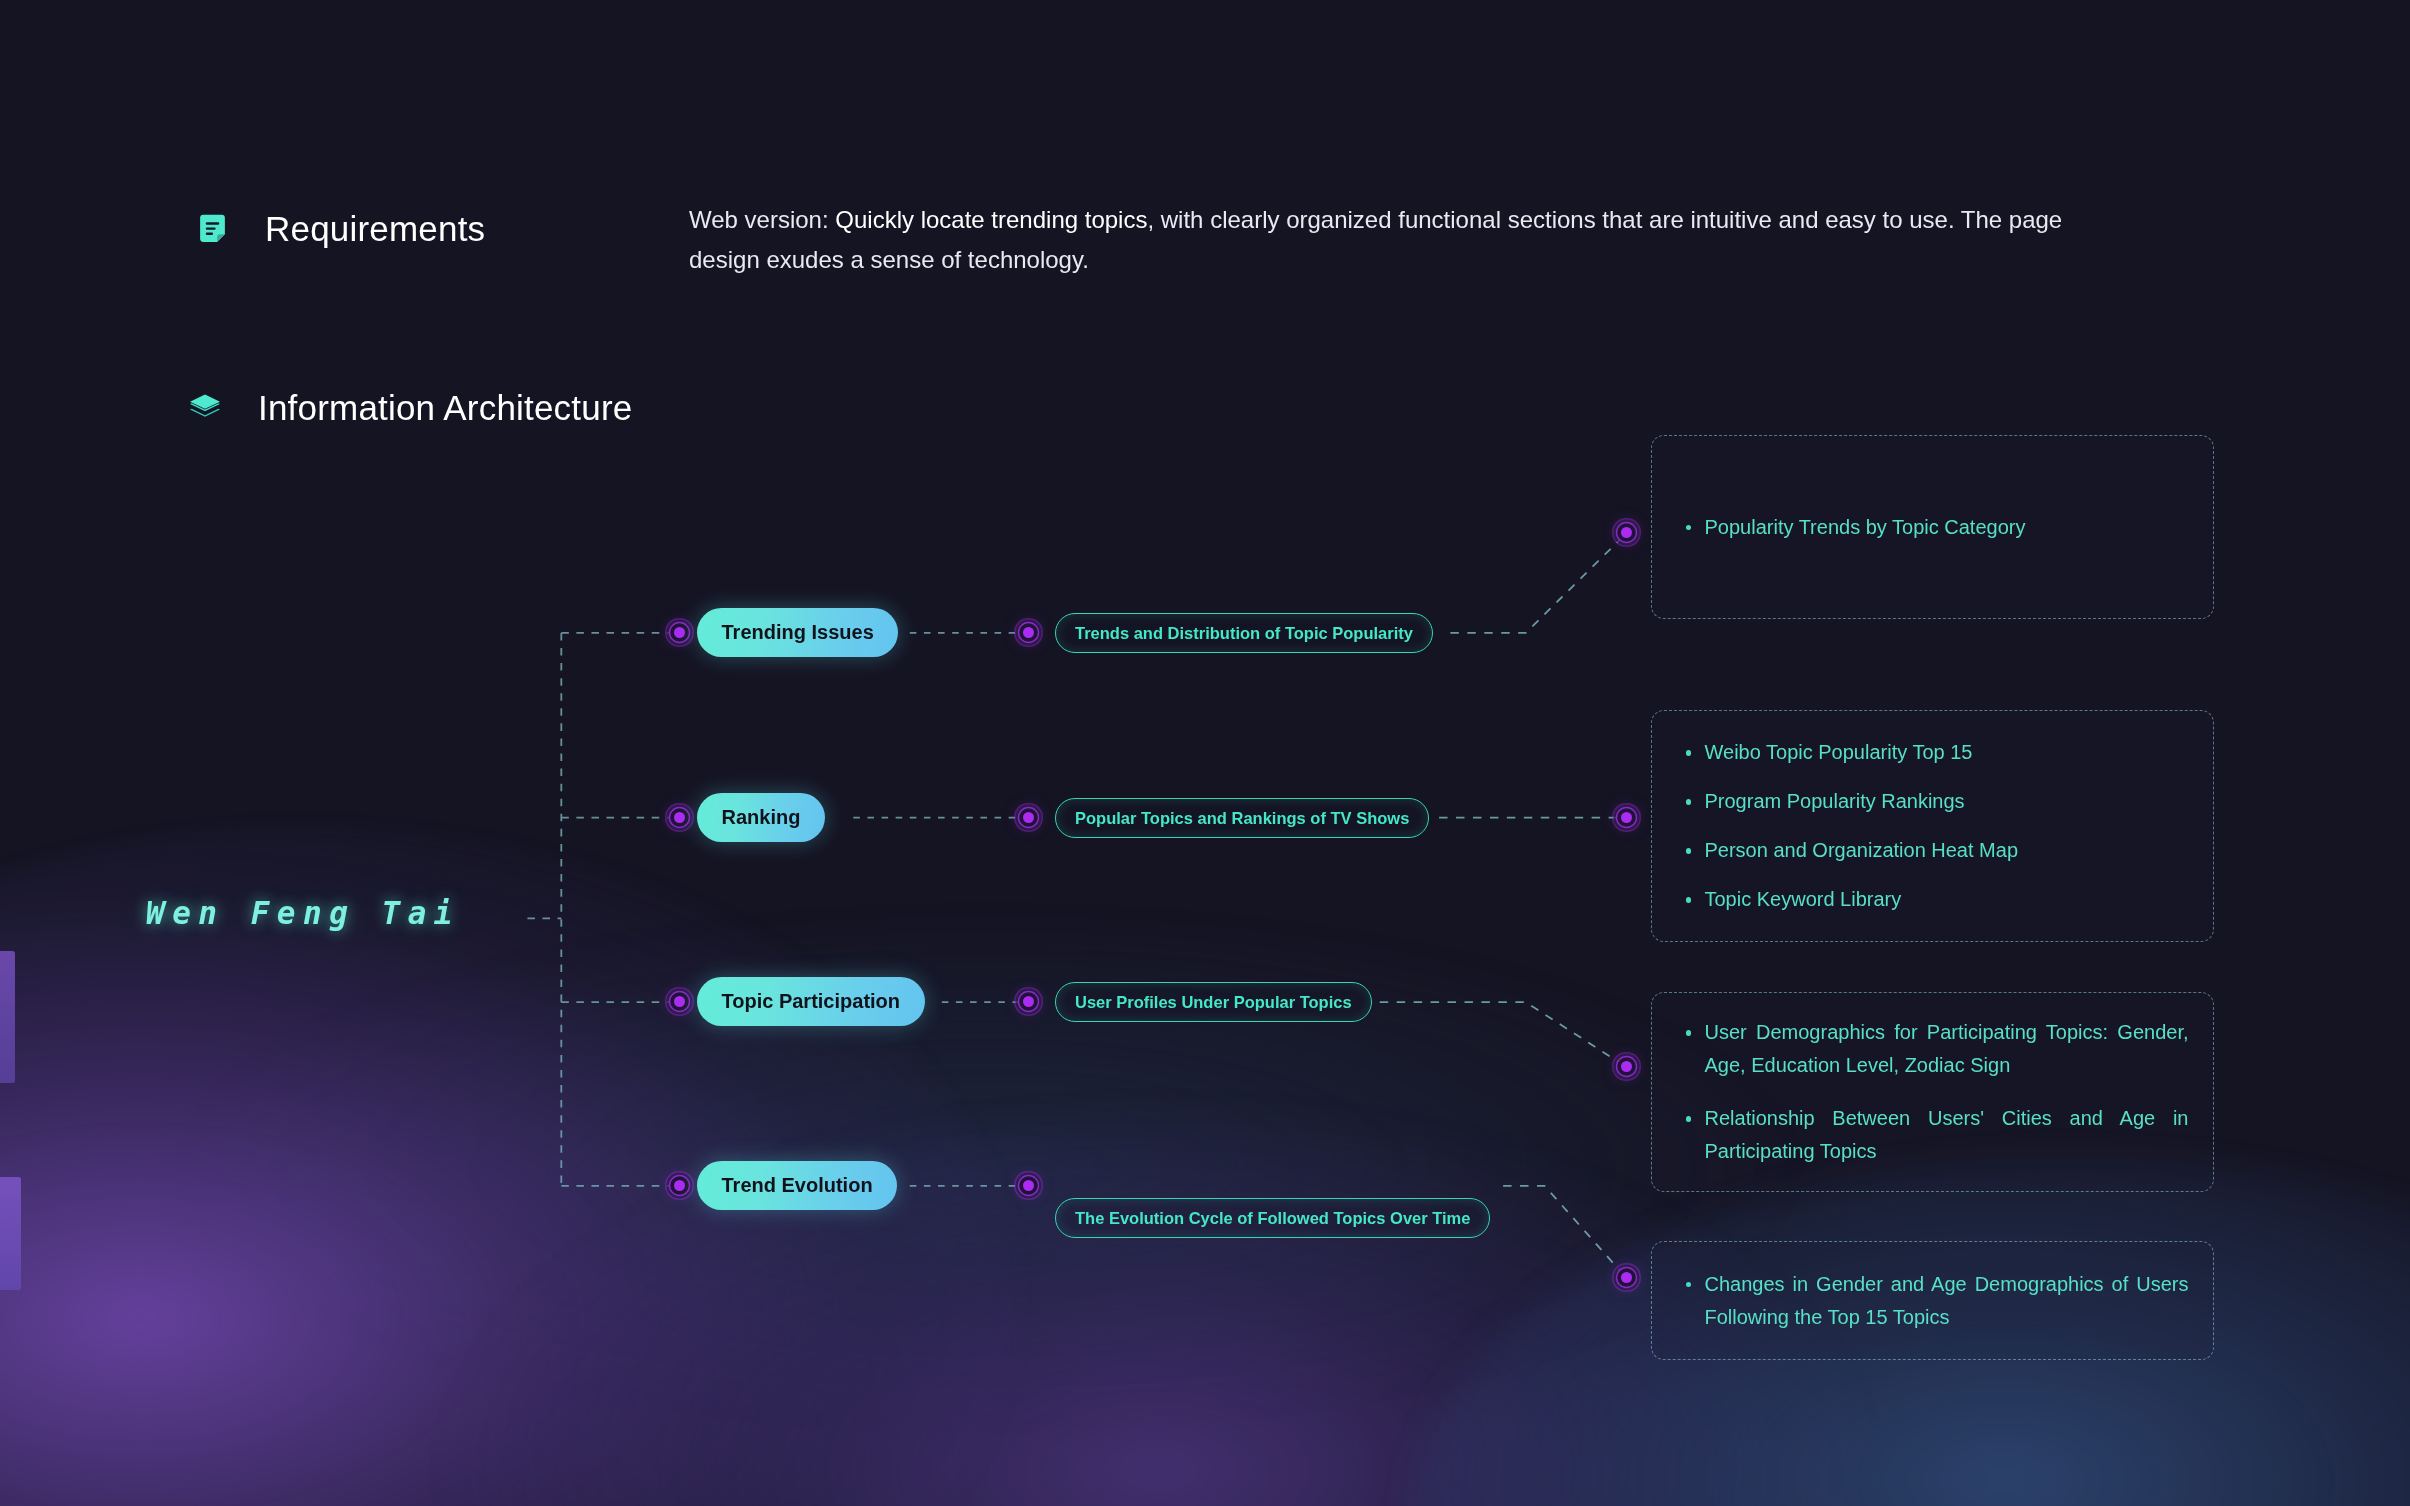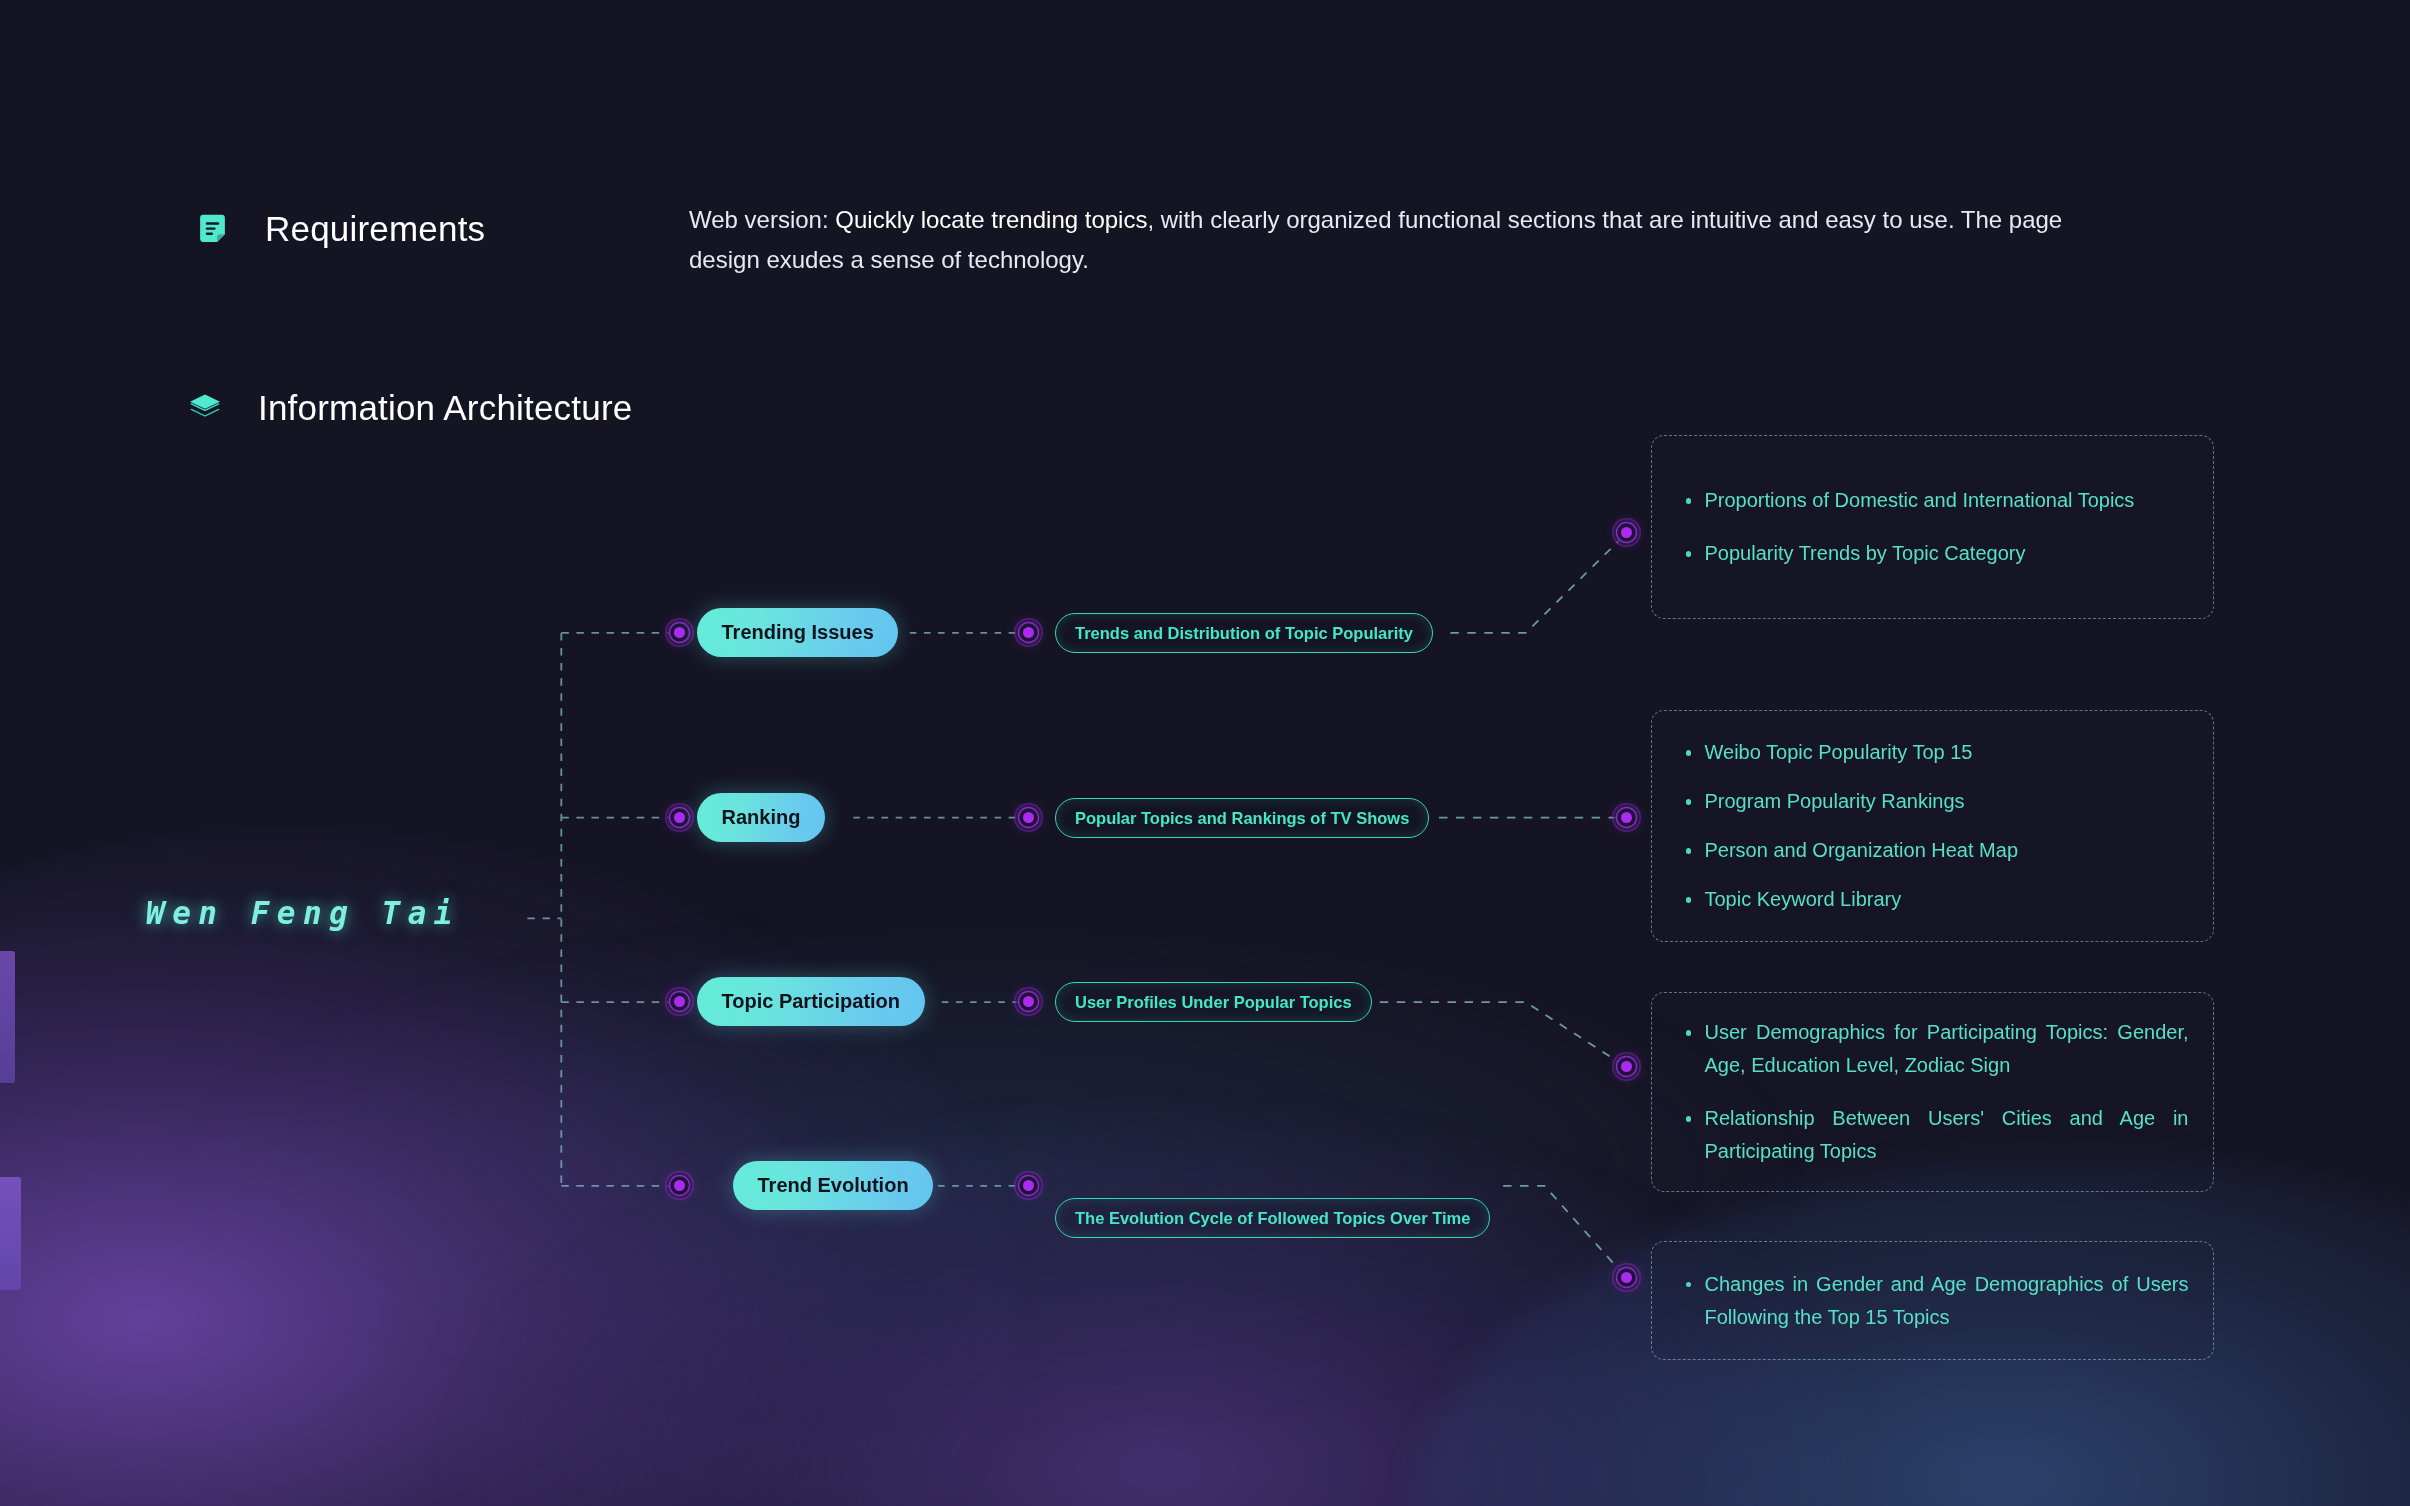--- a/index.html
+++ b/index.html
@@ -208,21 +208,20 @@
 
     <div id="root-node">Wen  Feng  Tai</div>
 
     <div class="dot" style="left:674px; top:627px;"></div>
     <div class="pill1" style="left:697px; top:608px;">Trending Issues</div>
     <div class="dot" style="left:1023px; top:627px;"></div>
     <div class="box2" style="left:1055px; top:613px;">Trends and Distribution of Topic Popularity</div>
     <div class="dot" style="left:1621px; top:527px;"></div>
     <div class="panel" style="left:1651px; top:435px; width:563px; height:184px; padding:0 28px;">
       <ul>
-        <li>Proportions of Domestic and International Topics</li>
         <li>Popularity Trends by Topic Category</li>
       </ul>
     </div>
 
     <div class="dot" style="left:674px; top:812px;"></div>
     <div class="pill1" style="left:697px; top:793px;">Ranking</div>
     <div class="dot" style="left:1023px; top:812px;"></div>
     <div class="box2" style="left:1055px; top:798px;">Popular Topics and Rankings of TV Shows</div>
     <div class="dot" style="left:1621px; top:812px;"></div>
     <div class="panel tight" style="left:1651px; top:710px; width:563px; height:232px; padding:0 28px;">
@@ -240,21 +239,21 @@
     <div class="box2" style="left:1055px; top:982px;">User Profiles Under Popular Topics</div>
     <div class="dot" style="left:1621px; top:1061px;"></div>
     <div class="panel" style="left:1651px; top:992px; width:563px; height:200px; padding:0 24.5px 0 28px;">
       <ul>
         <li>User Demographics for Participating Topics: Gender, Age, Education Level, Zodiac Sign</li>
         <li>Relationship Between Users' Cities and Age in Participating Topics</li>
       </ul>
     </div>
 
     <div class="dot" style="left:674px; top:1180px;"></div>
-    <div class="pill1" style="left:733px; top:1161px;">Trend Evolution</div>
+    <div class="pill1" style="left:697px; top:1161px;">Trend Evolution</div>
     <div class="dot" style="left:1023px; top:1180px;"></div>
     <div class="box2" style="left:1055px; top:1166px;margin-top:32px;">The Evolution Cycle of Followed Topics Over Time</div>
     <div class="dot" style="left:1621px; top:1272px;"></div>
     <div class="panel" style="left:1651px; top:1241px; width:563px; height:119px; padding:0 24.5px 0 28px;">
       <ul>
         <li>Changes in Gender and Age Demographics of Users Following the Top 15 Topics</li>
       </ul>
     </div>
 
   </div>

